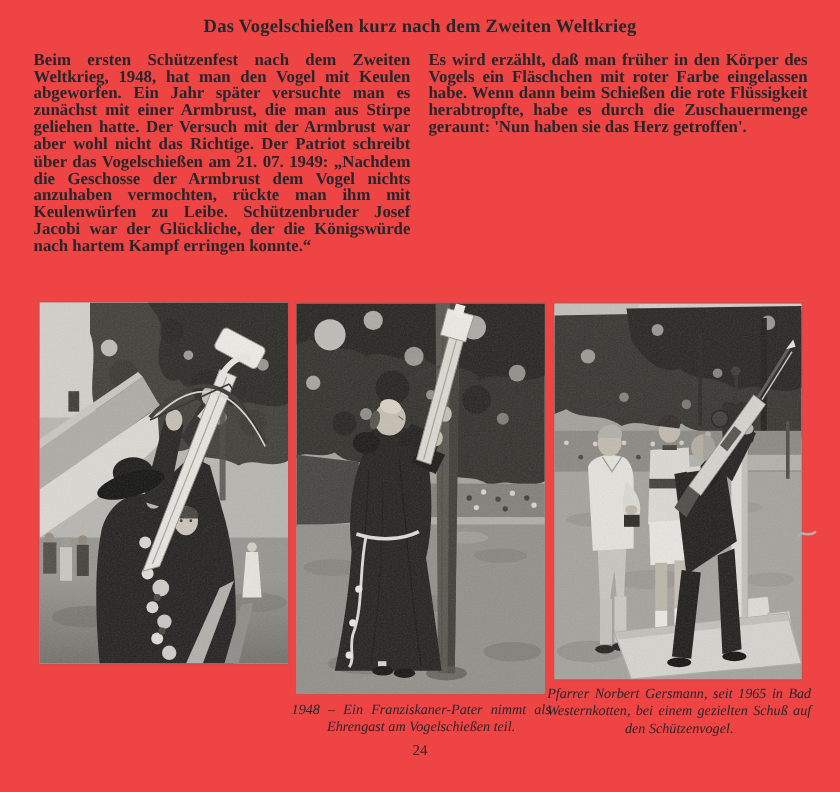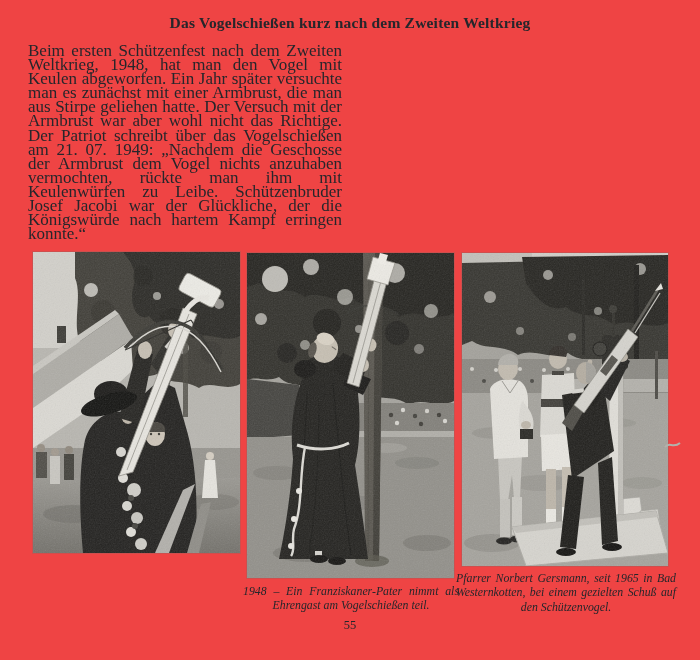--- a/index.html
+++ b/index.html
@@ -11,22 +11,23 @@
     color:#26262b;
     overflow:hidden;
   }
   .title{
     position:absolute;top:14px;left:0;right:0;
     text-align:center;font-weight:bold;font-size:15.5px;
     letter-spacing:0.2px;
   }
   .col{
     position:absolute;top:44px;
-    font-size:17px;line-height:14.1px;
+    font-size:14px;line-height:14.1px;
     text-align:justify;
+    font-weight:bold;
   }
   .col p{margin:0;}
   .col p + p{margin-top:9px;}
   .col-left{left:28px;width:314px;}
   .col-right{left:357px;width:316px;}
   .photo{
     position:absolute;
     background:#b0aea8;
     outline:1px solid rgba(110,108,102,0.25);
   }
@@ -50,20 +51,21 @@
 
 <div class="page">
 
   <div class="title">Das Vogelschießen kurz nach dem Zweiten Weltkrieg</div>
 
   <div class="col col-left">
     <p>Beim ersten Schützenfest nach dem Zweiten Weltkrieg, 1948, hat man den Vogel mit Keulen abgeworfen. Ein Jahr später versuchte man es zunächst mit einer Armbrust, die man aus Stirpe geliehen hatte. Der Versuch mit der Armbrust war aber wohl nicht das Richtige. Der Patriot schreibt über das Vogelschießen am 21. 07. 1949: „Nachdem die Geschosse der Armbrust dem Vogel nichts anzuhaben vermochten, rückte man ihm mit Keulenwürfen zu Leibe. Schützenbruder Josef Jacobi war der Glückliche, der die Königswürde nach hartem Kampf erringen konnte.“</p>
   </div>
 
   <div class="col col-right">
+    <p>Es wird erzählt, daß man früher in den Körper des Vogels ein Fläschchen mit roter Farbe eingelassen habe. Wenn dann beim Schießen die rote Flüssigkeit herabtropfte, habe es durch die Zuschauermenge geraunt: 'Nun haben sie das Herz getroffen'.</p>
   </div>
 
   <figure class="photo" style="left:33px;top:252px;width:207px;height:301px;margin:0;">
     <svg viewBox="0 0 207 301" xmlns="http://www.w3.org/2000/svg">
       <defs>
         <filter id="n1" x="0" y="0" width="100%" height="100%">
           <feTurbulence type="fractalNoise" baseFrequency="0.8" numOctaves="2"></feTurbulence>
           <feColorMatrix type="saturate" values="0"></feColorMatrix>
         </filter>
         <linearGradient id="gr1" x1="0" y1="0" x2="0" y2="1">
@@ -331,19 +333,19 @@
       <line x1="170" y1="78" x2="196" y2="36" stroke="#5b5953" stroke-width="2.6"></line>
       <line x1="173" y1="80" x2="198" y2="40" stroke="#c9c7c1" stroke-width="1.2"></line>
       <polygon points="193,38 199,30 201,36" fill="#e6e4de"></polygon>
       <rect width="206" height="313" filter="url(#n3)" opacity="0.16"></rect>
     </svg>
   </figure>
 
   <figcaption class="caption caption-2">1948 – Ein Franziskaner-Pater nimmt als Ehrengast am Vogelschießen teil.</figcaption>
   <figcaption class="caption caption-3">Pfarrer Norbert Gersmann, seit 1965 in Bad Westernkotten, bei einem gezielten Schuß auf den Schützenvogel.</figcaption>
 
-  <div class="page-number">55</div>
+  <div class="page-number">24</div>
 
   <svg class="scan-artifact" viewBox="0 0 20 16" xmlns="http://www.w3.org/2000/svg">
     <path d="M2,10 C6,4 10,12 17,6" stroke="#b3b1ab" stroke-width="2" fill="none"></path>
   </svg>
 
 </div>
 
 </body></html>

